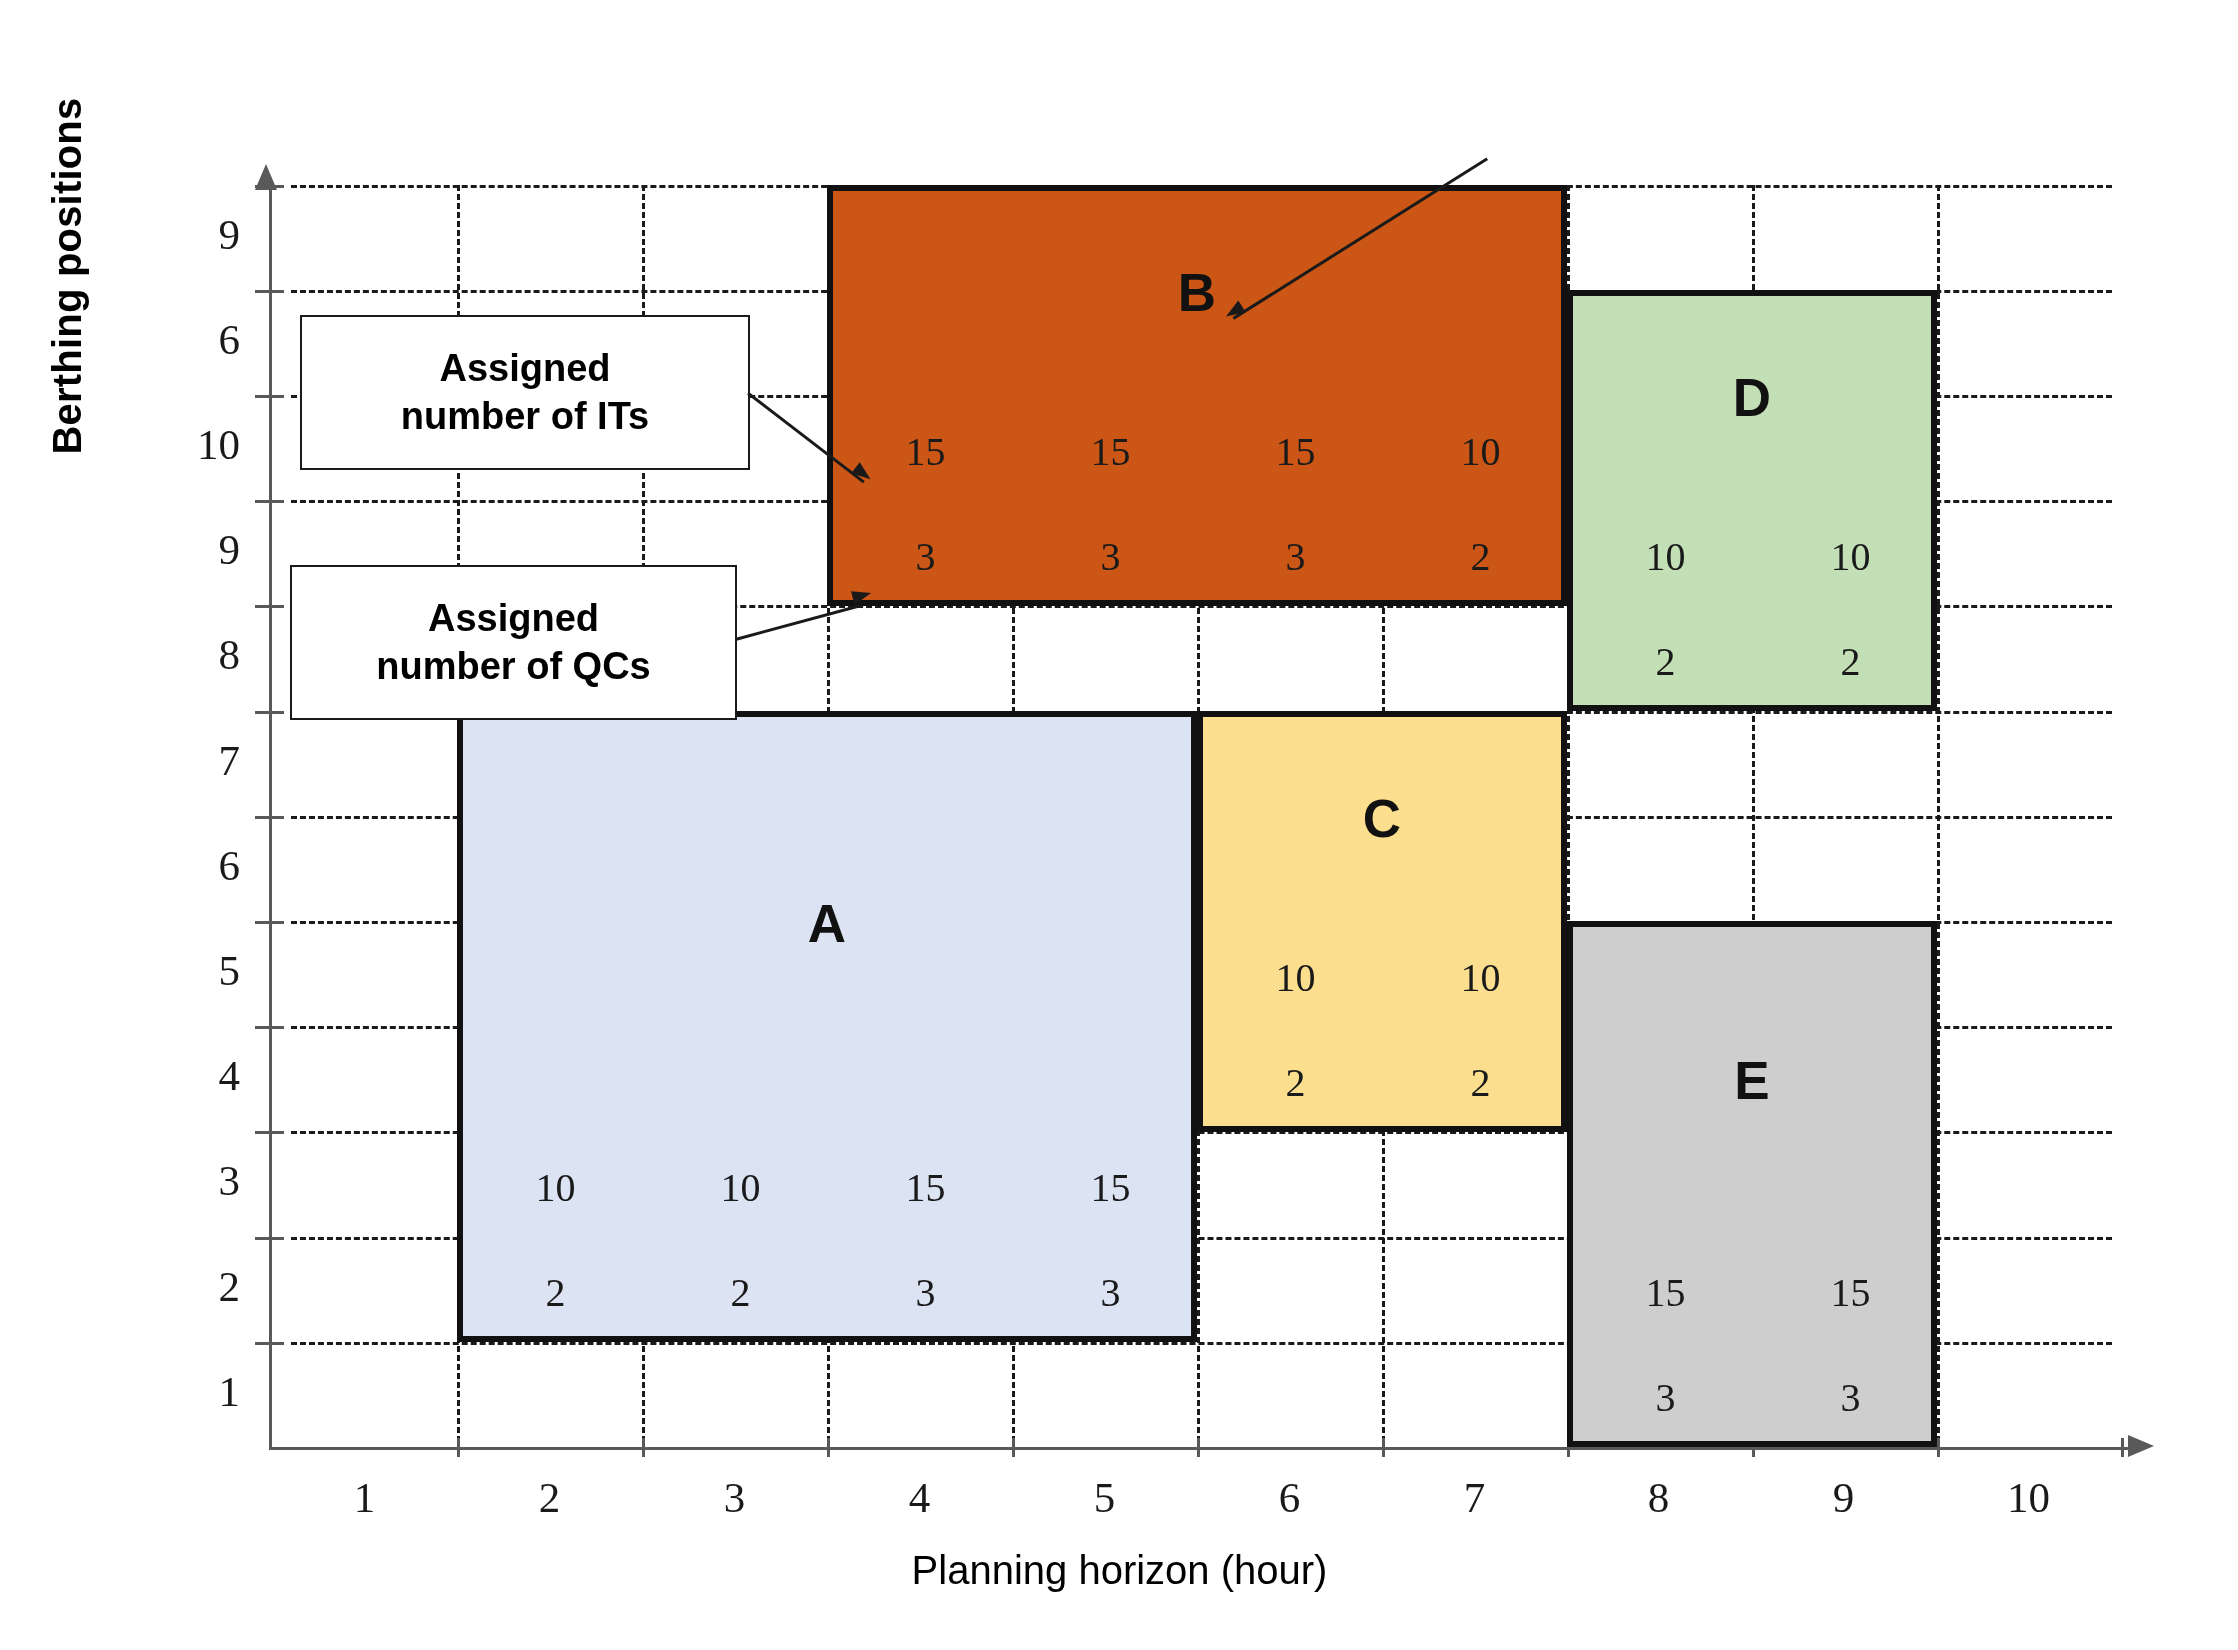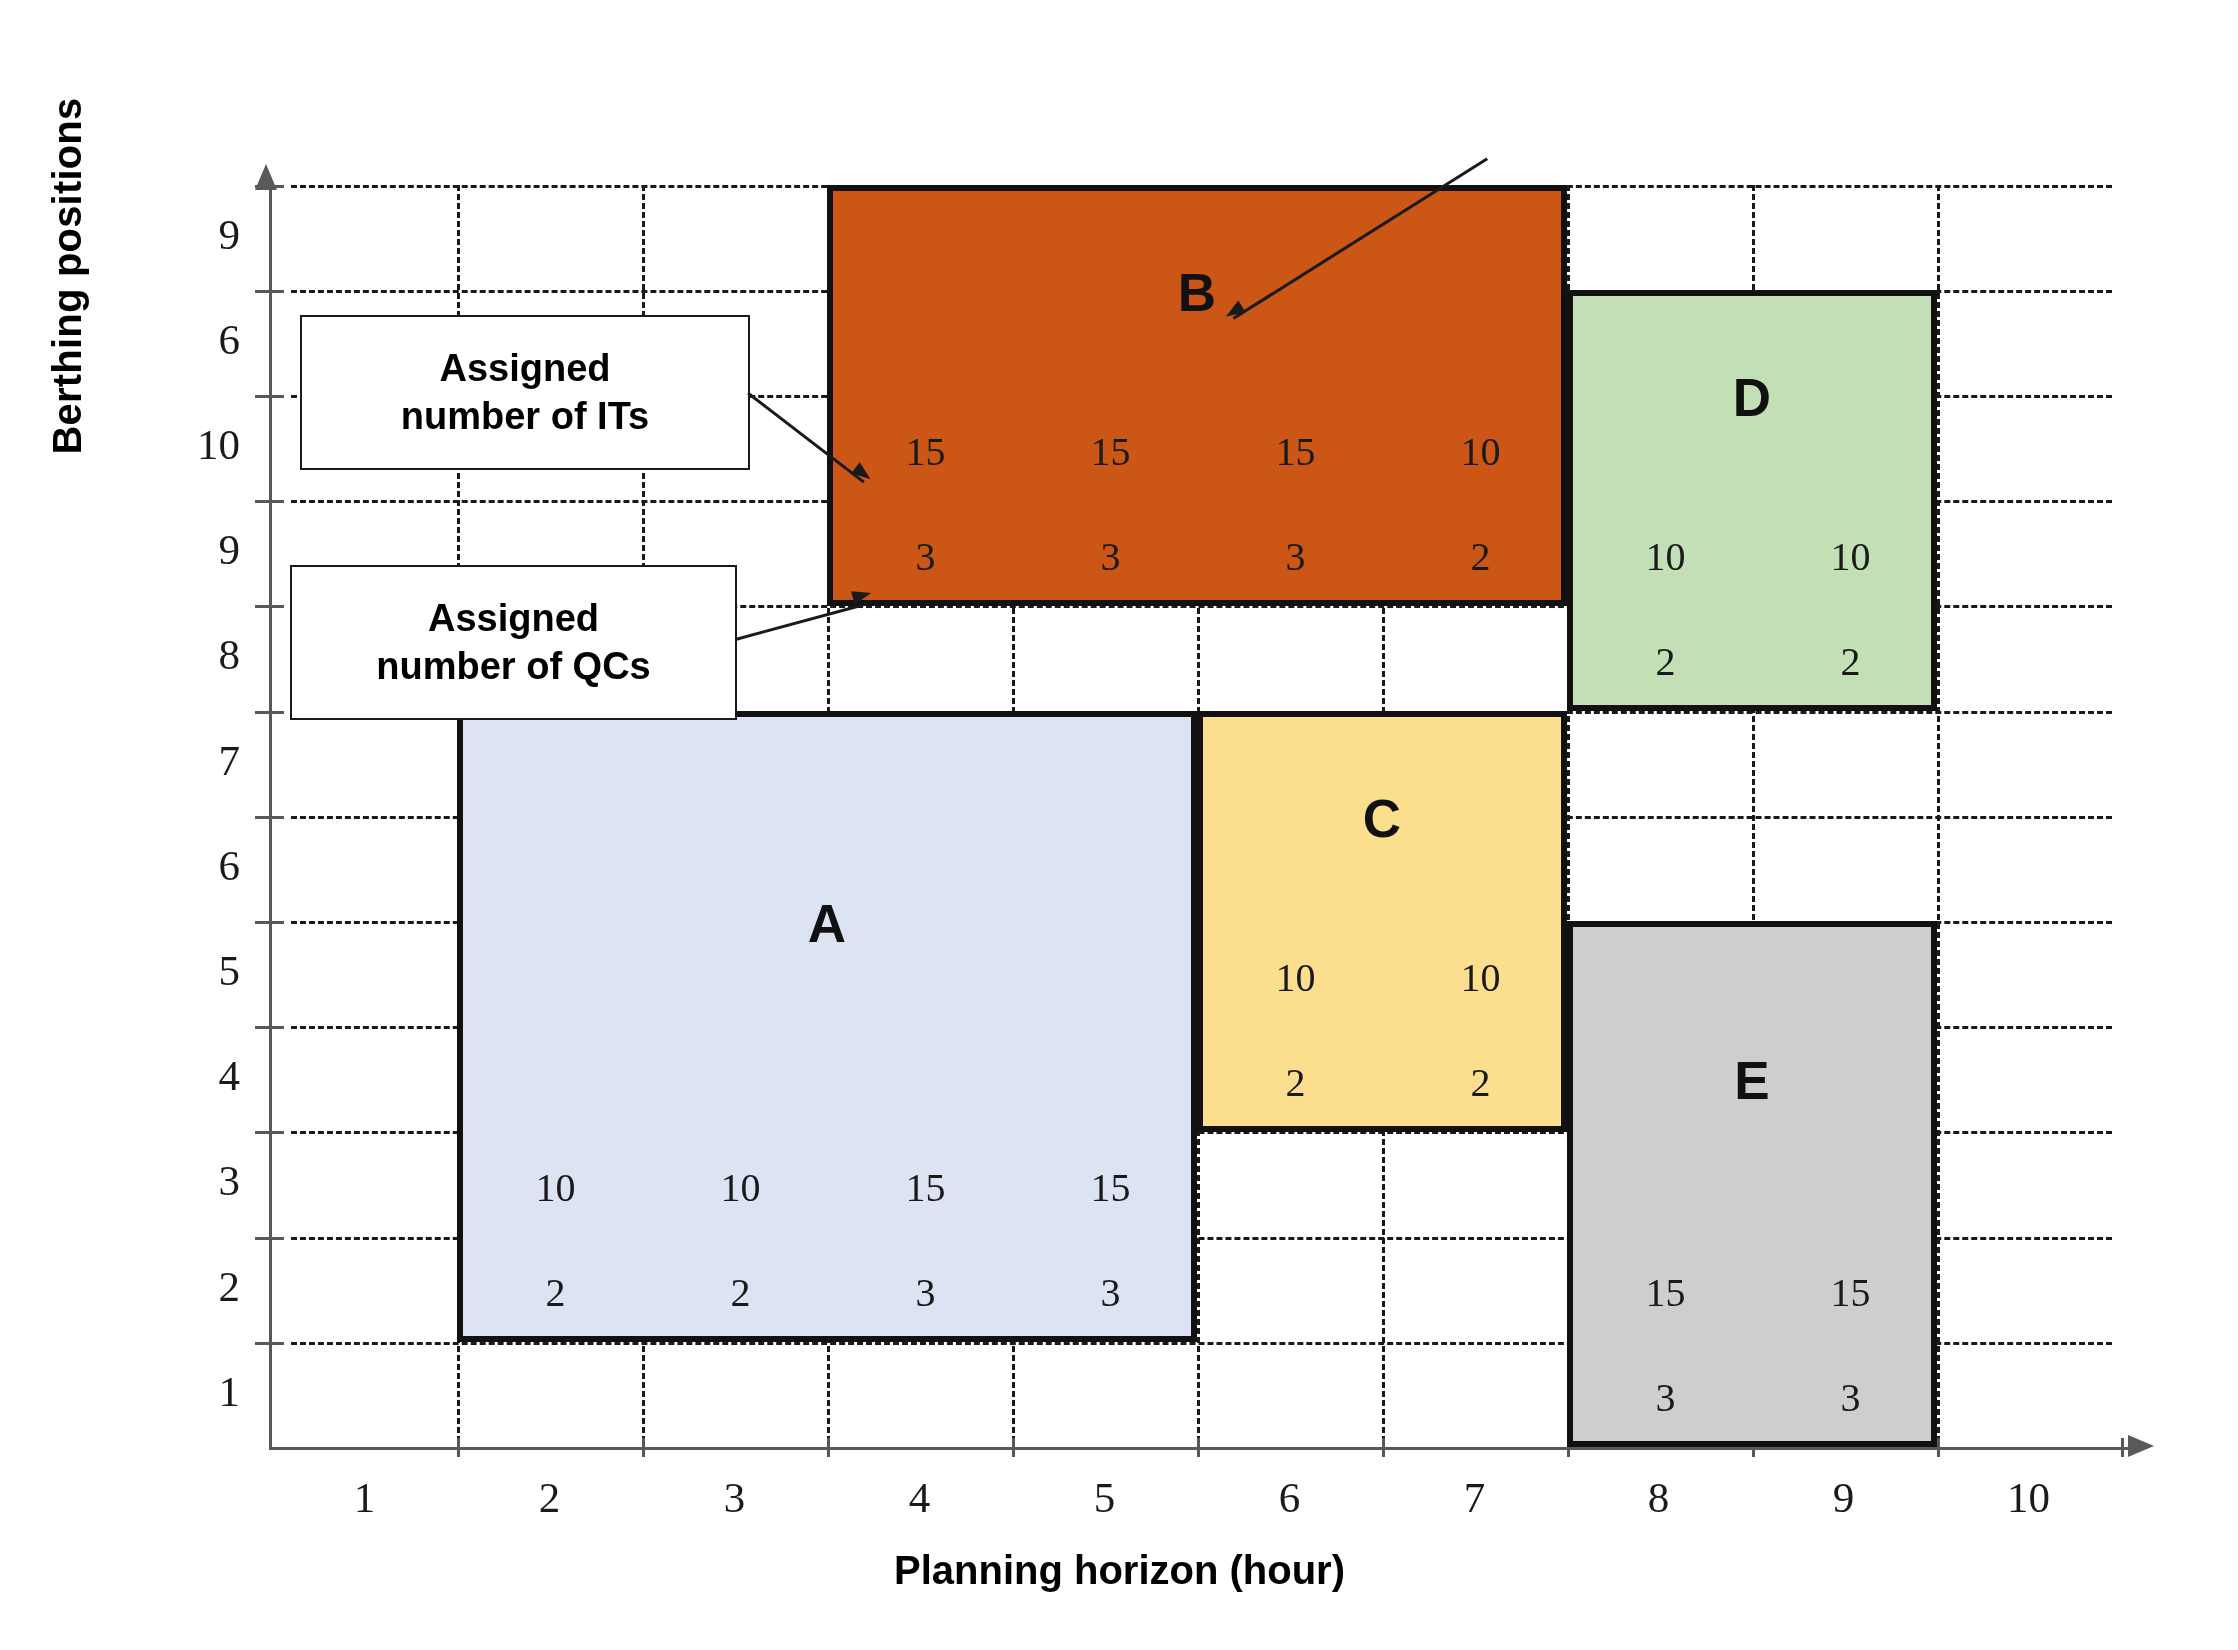--- a/index.html
+++ b/index.html
@@ -8,21 +8,21 @@
 
   
   .ylabel{
     position:absolute;left:45px;top:552px;width:552px;
     transform:rotate(-90deg);transform-origin:0 0;
     font-size:40px;font-weight:bold;color:#000;letter-spacing:0.2px;
     text-align:center;white-space:nowrap;
   }
   .xlabel{
     position:absolute;left:0;top:1548px;width:2239px;text-align:center;
-    font-size:40px;font-weight:bold;color:#000;
+    font-size:40px;font-weight:normal;color:#000;
   }
 
   
   .axis-line{position:absolute;background:#595959;}
   #yaxis{left:269px;top:185px;width:3.4px;height:1264px;}
   #xaxis{left:269px;top:1447px;width:1870px;height:3.4px;}
   .arrow{position:absolute;width:0;height:0;}
   #yarrow{left:255px;top:164px;border-left:11.2px solid transparent;border-right:11.2px solid transparent;border-bottom:26px solid #595959;}
   #xarrow{left:2128px;top:1435px;border-top:11.2px solid transparent;border-bottom:11.2px solid transparent;border-left:26px solid #595959;}
 

